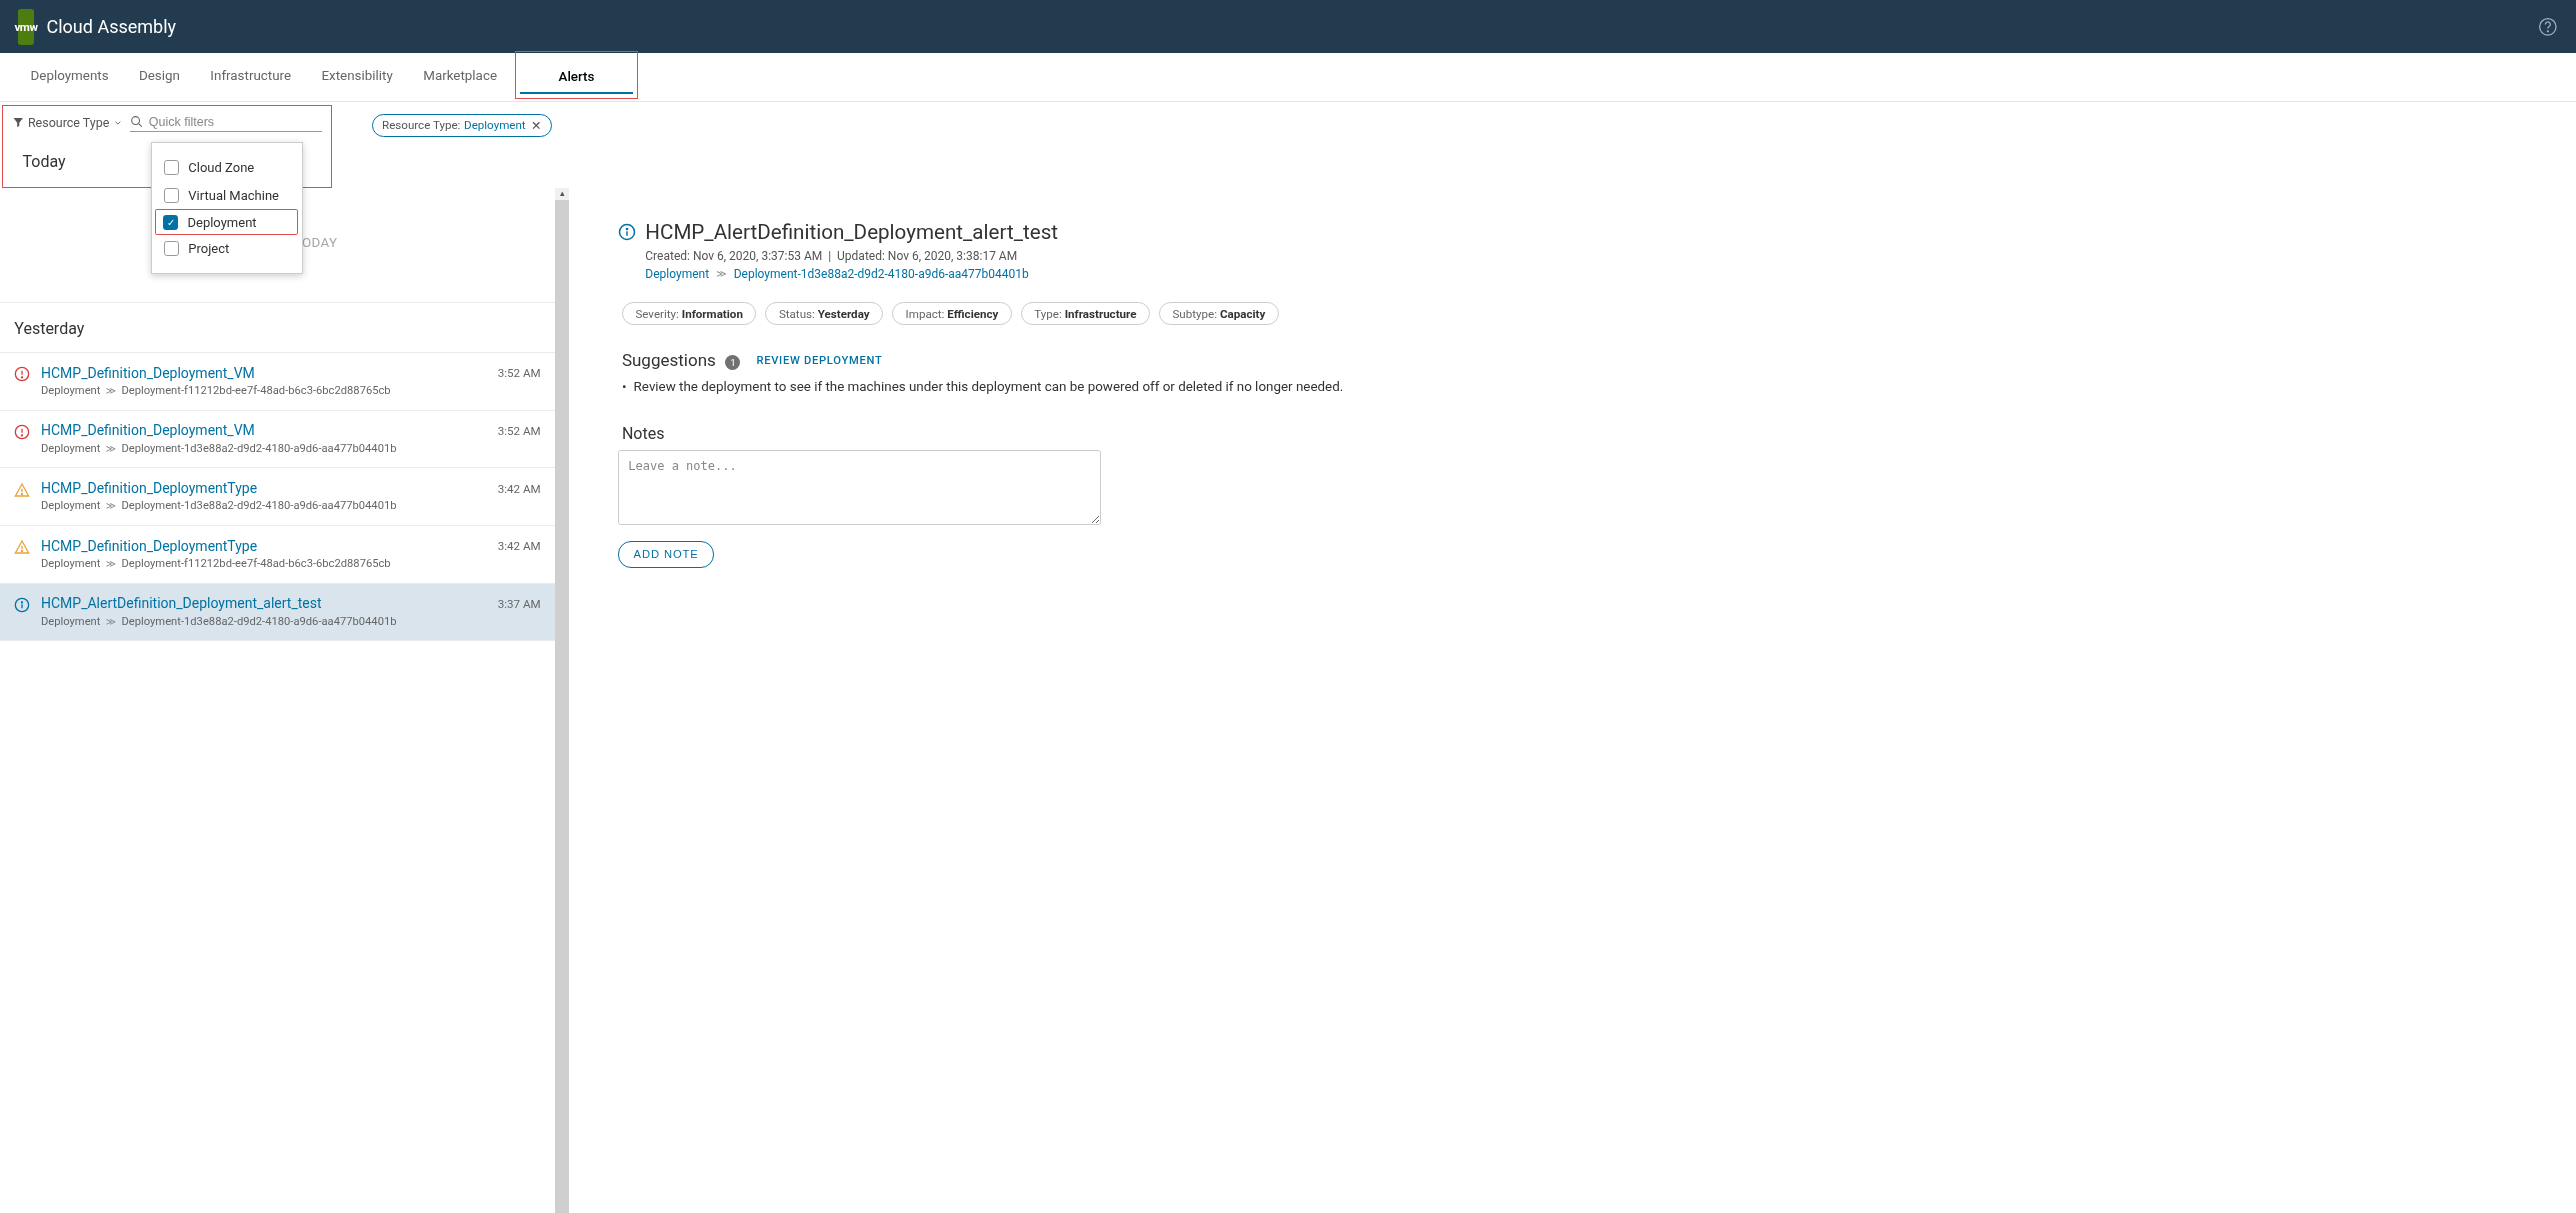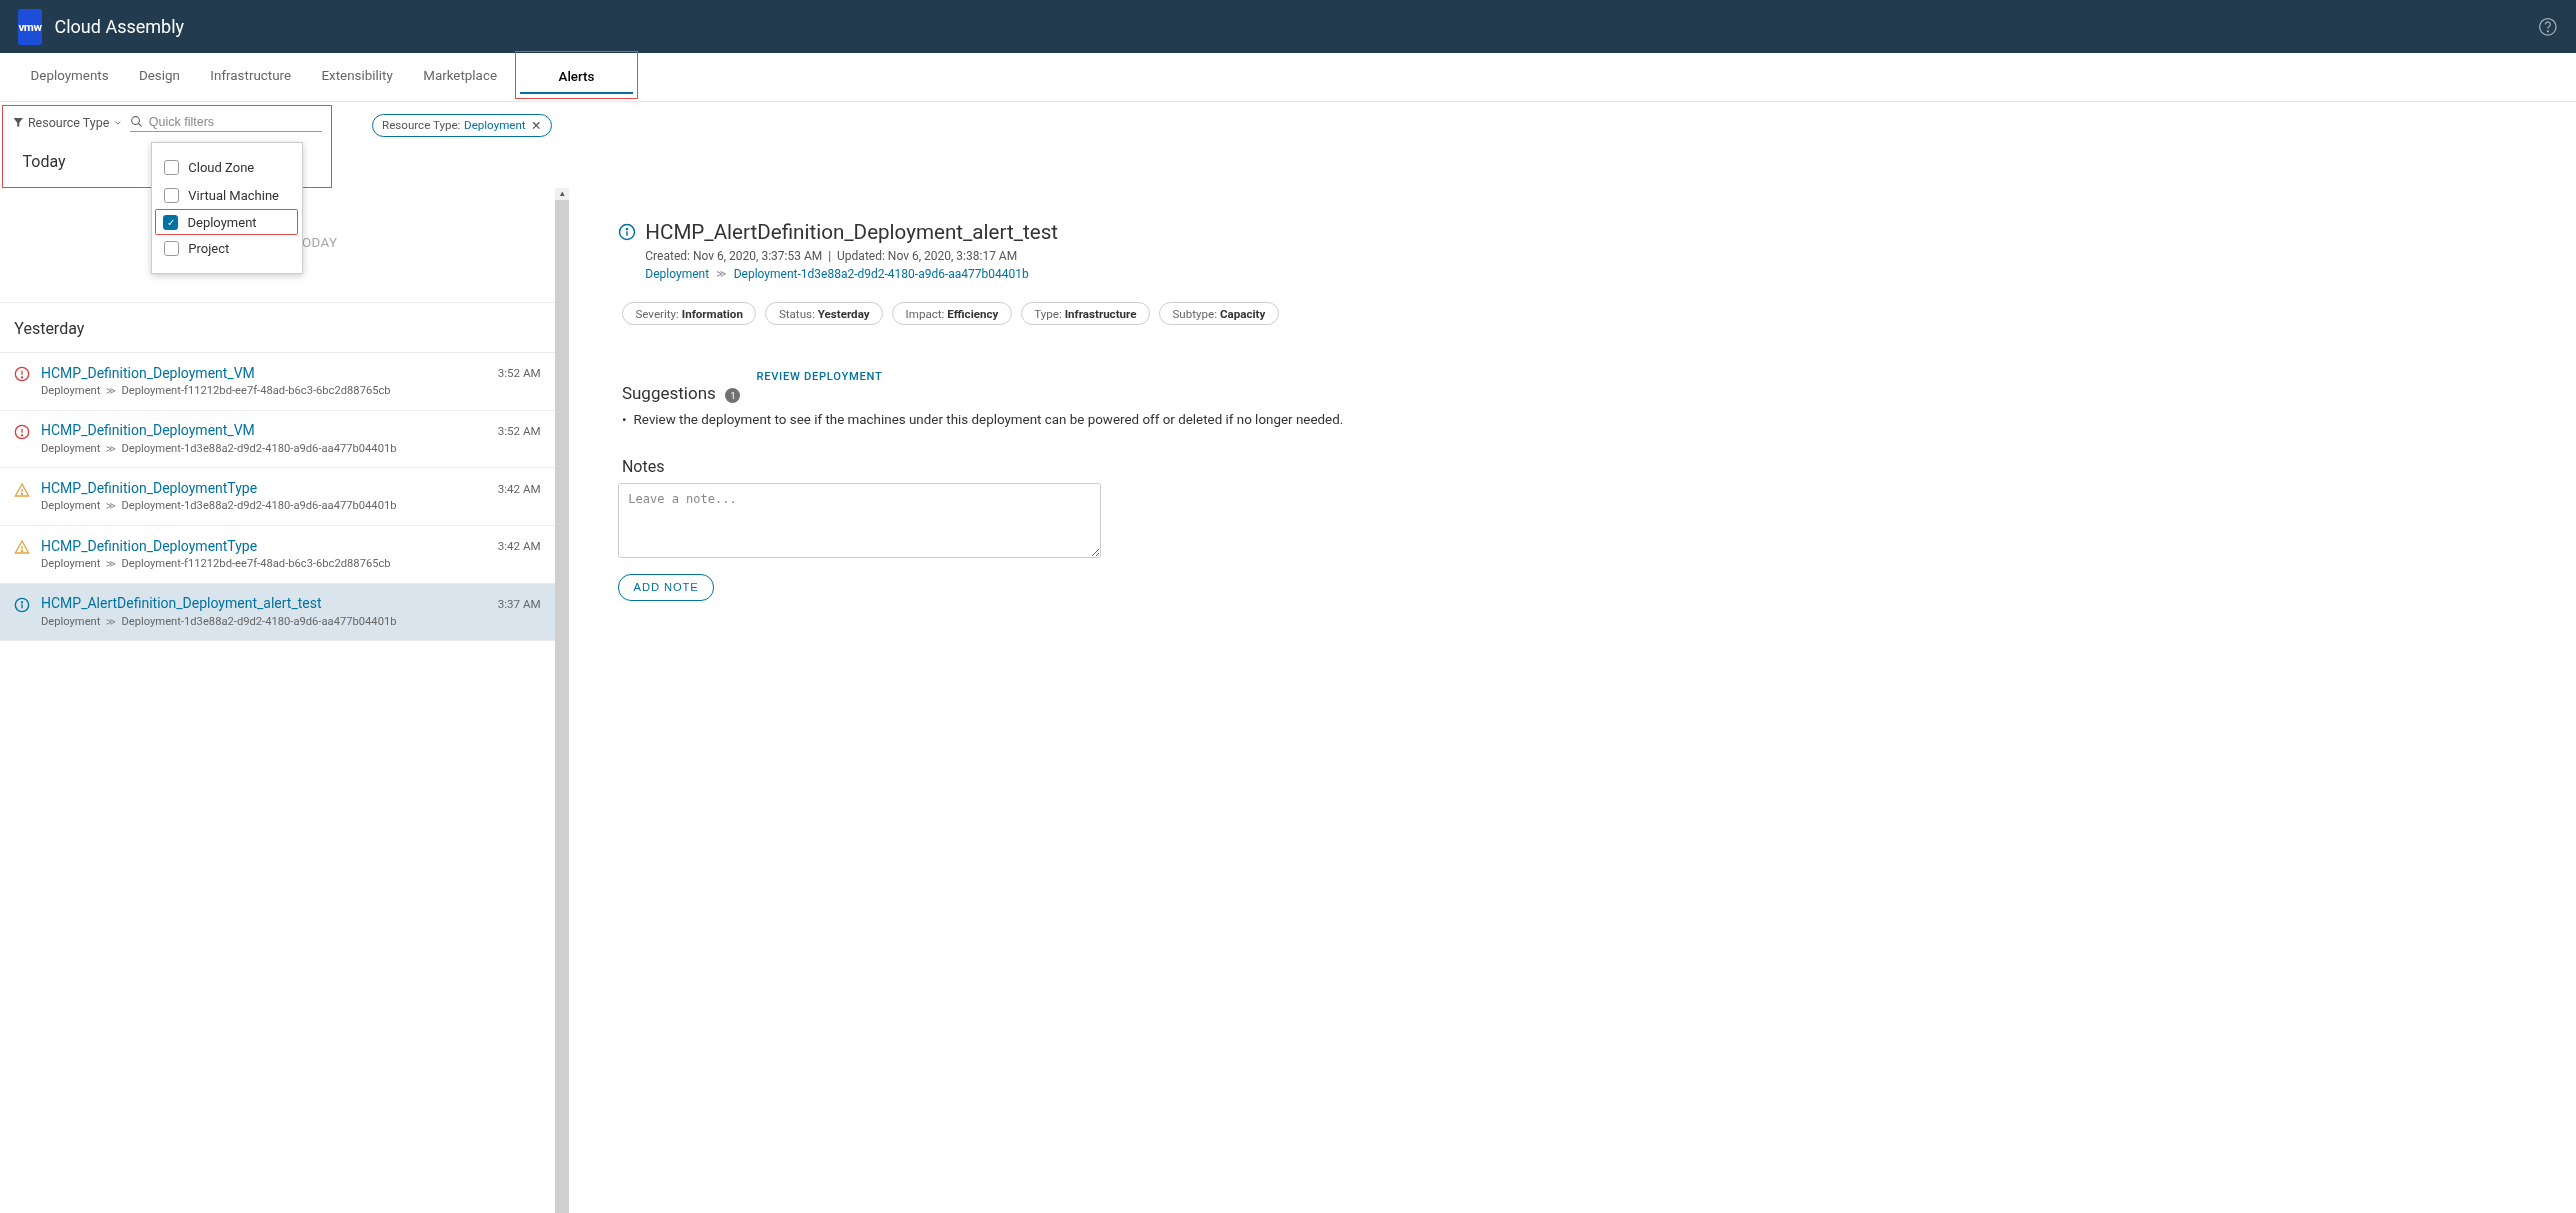--- a/index.html
+++ b/index.html
@@ -1,18 +1,18 @@
 <!DOCTYPE html>
 <html style="font-size:14.3px"><head>
 <meta charset="utf-8">
 <style>
   * { box-sizing: border-box; margin: 0; padding: 0; }
   body { font-family: -apple-system, BlinkMacSystemFont, "Segoe UI", Roboto, Helvetica, Arial, sans-serif; color: #333; background: #fff; font-size: 12.5px; }
   .header { background: #223b4f; height: 53px; display: flex; align-items: center; padding: 0 18px; color: #fff; }
-  .vmw-logo { background: #1d4ed8; width:24px; height:36px; display:flex; align-items:center; justify-content:center; font-weight:bold; font-size:11.6px; border-radius:2.7px; letter-spacing: -0.4px; margin-right:12.5px; }
+  .vmw-logo { background: #4d7c0f; width:16px; height:36px; display:flex; align-items:center; justify-content:center; font-weight:bold; font-size:11.6px; border-radius:2.7px; letter-spacing: -0.4px; margin-right:12.5px; }
   .header-title { font-size:18px; font-weight:400; color:#fff; }
   .header-right { margin-left:auto; }
   .help-icon svg { width:19.7px; height:19.7px; }
 
   .nav-tabs { display:flex; border-bottom:0.9px solid #e5e5e5; padding: 0 18px; background:#fff; }
   .nav-tab { padding: 15px 12.5px 11.6px; margin-right: 5.4px; color:#666; cursor:pointer; font-size:13.4px; }
   .nav-tab.active { color:#000; border-bottom: 2.7px solid #0072a3; font-weight:500; }
   .nav-tab-box { border:1.8px solid #e34a4a; position: relative; top:-1.8px; padding: 3.6px; }
   .nav-tab-box .nav-tab { padding:13.4px 39px 8px; margin:0; }
   .nav-tab-box .nav-tab.active { border-bottom-width:2.7px; }
@@ -57,21 +57,21 @@
   .detail-head { display:flex; align-items:flex-start; gap:9px; margin-bottom:3.6px; }
   .detail-title { font-size:20.6px; color:#333; font-weight:400; }
   .detail-meta { color:#555; font-size:12px; margin: 5.4px 0 3.6px 27px; }
   .detail-bc { margin-left:27px; font-size:12px; display:flex; gap:7.2px; align-items:center; }
   .detail-bc .bc1 { color:#0072a3; }
   .detail-bc .bc2 { color:#0072a3; }
   .tag-row { margin: 21.5px 0 0 3.6px; display:flex; gap:9px; flex-wrap:wrap; }
   .tag { border:0.9px solid #ccc; border-radius: 12.5px; padding: 3.6px 12.5px; font-size:11.6px; color:#666; background:#fff; }
   .tag .tv { color:#333; font-weight:700;margin-top:40px; }
   .sugg-row { display:flex; align-items:center; gap:16px; margin: 25px 0 9px 3.6px; }
-  .sugg-title { font-size:17px; color:#333;margin-top:33px; }
+  .sugg-title { font-size:17px; color:#333; }
   .badge-count { background:#717171; color:#fff; width:15px; height:15px; border-radius:50%; display:inline-flex; align-items:center; justify-content:center; font-size:9.8px; margin-left:5.4px; }
   .review-link { color:#0072a3; font-size:11.2px; letter-spacing:0.7px; font-weight:500; cursor:pointer; }
   .sugg-text { margin-left:3.6px; font-size:13.4px; color:#333; display:flex; gap:7.2px; }
   .notes-title { font-size:16px; color:#333; margin: 30px 0 7.2px 3.6px; }
   .notes-box { width:483px; height:75px; border:0.9px solid #ccc; border-radius:2.7px; padding:7.2px 9px; font-size:12px; color:#555; resize:both; }
   .notes-box::placeholder { color:#888; }
   .add-note-btn { margin-top:12.5px; border:0.9px solid #0072a3; color:#0072a3; background:#fff; padding: 6.3px 14.3px; border-radius:13px; font-size:11.2px; letter-spacing:0.9px; font-weight:500; cursor:pointer; }
 
   svg { display:block; }
   .sev-crit { stroke:#d93b3b; }

